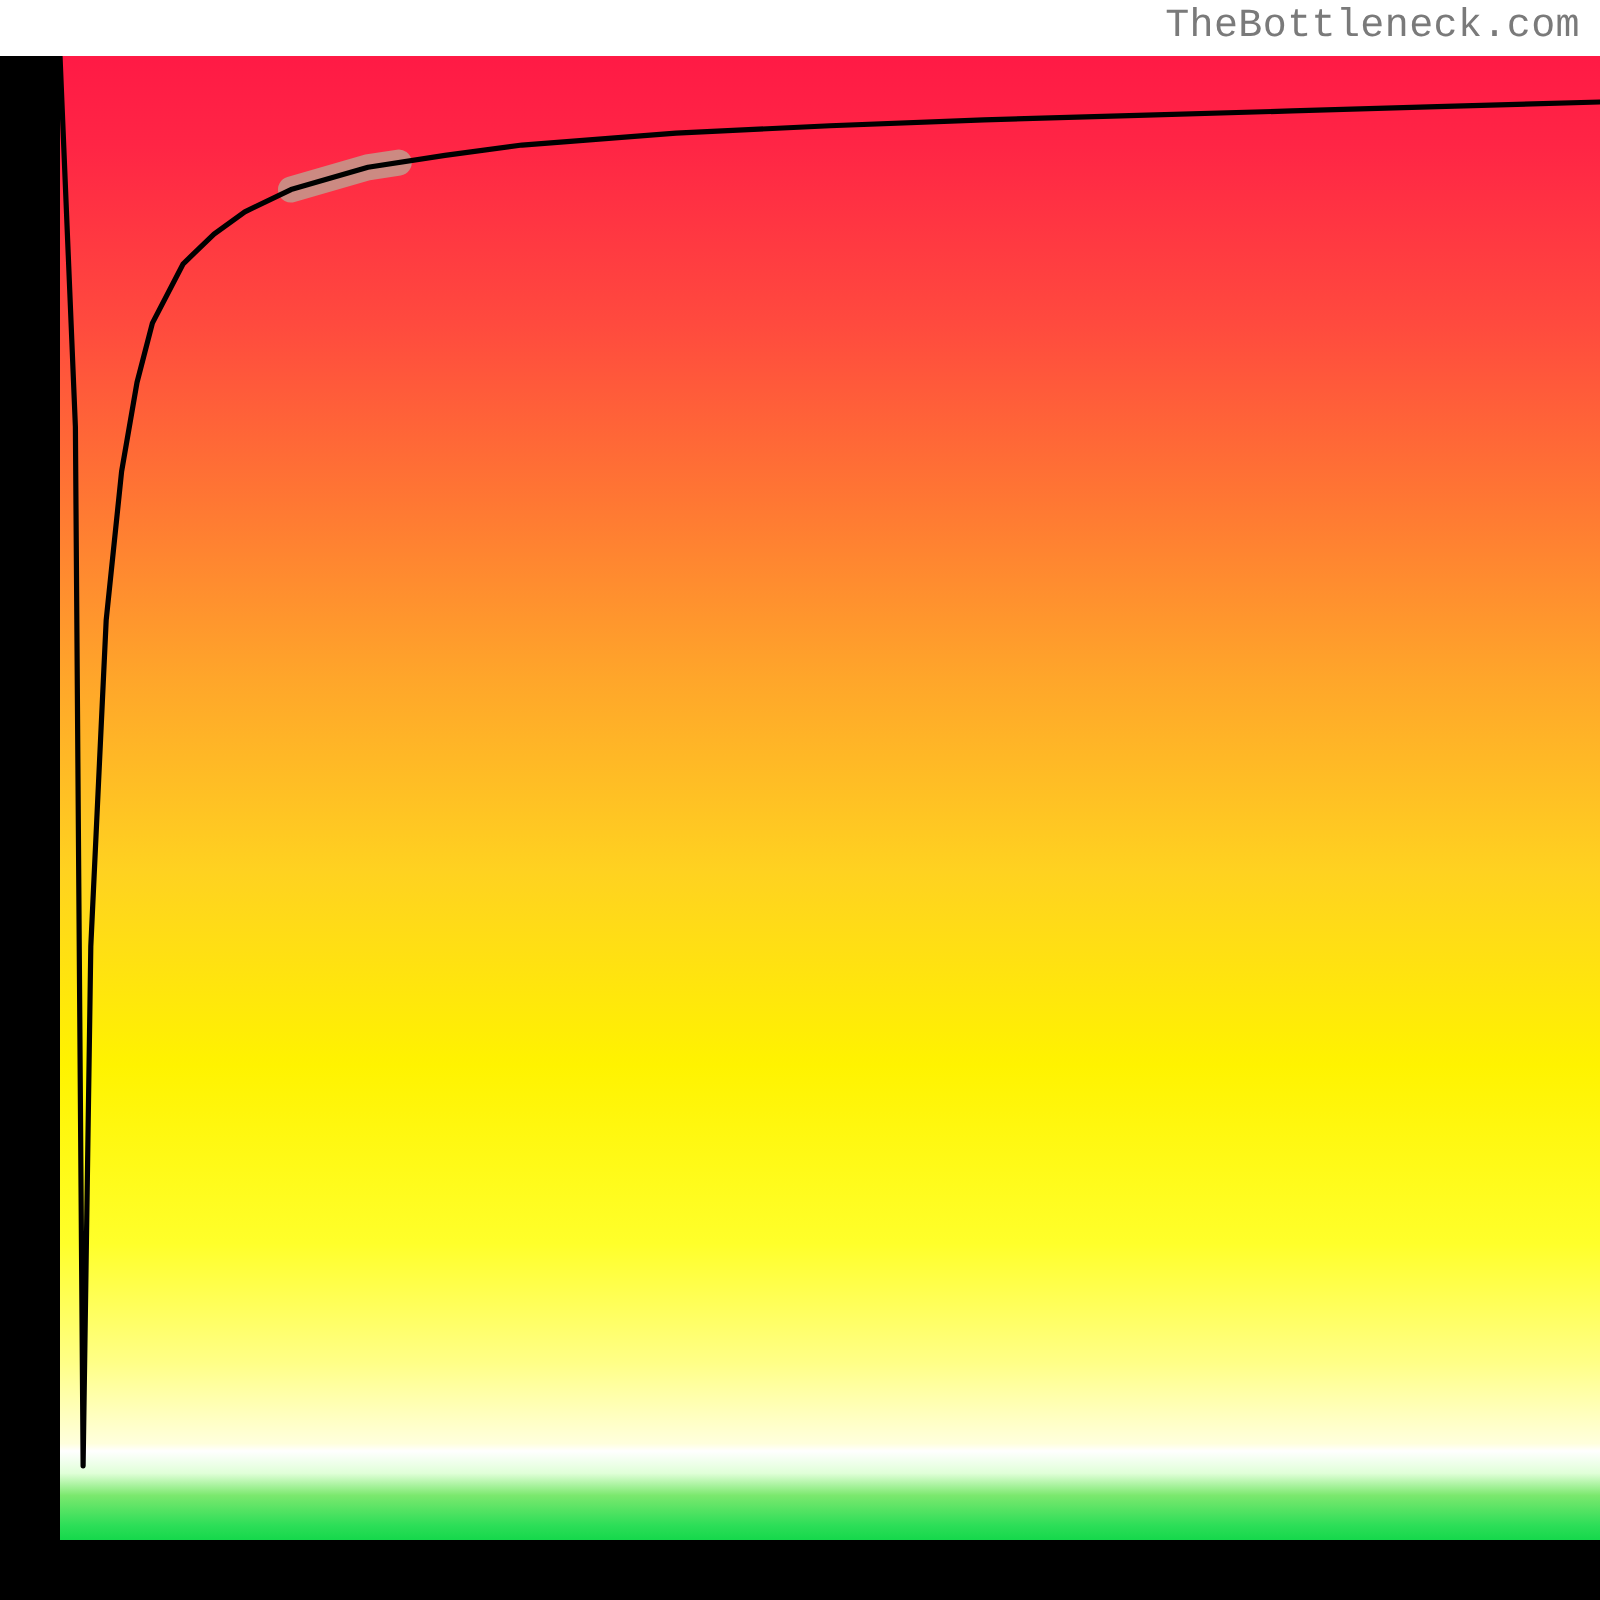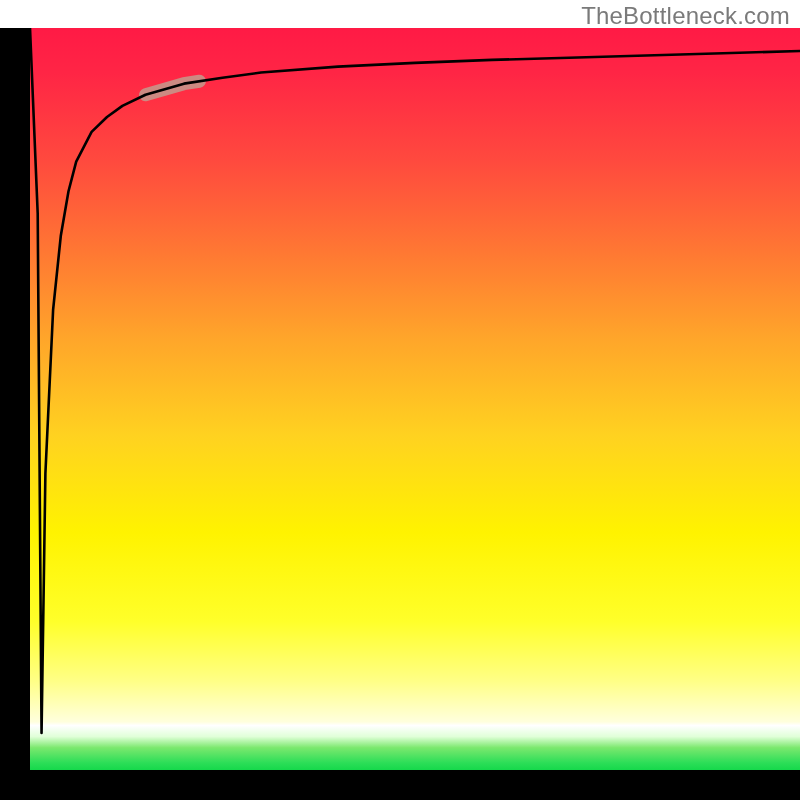--- a/index.html
+++ b/index.html
@@ -13,22 +13,22 @@
   .container {
     position: relative;
     width: 800px;
     height: 800px;
     background: #ffffff;
   }
   .watermark {
     position: absolute;
     top: 2px;
     right: 10px;
-    font-family: Liberation Sans, sans-serif;
-    font-size: 24px;
+    font-family: Liberation Mono, monospace;
+    font-size: 20px;
     color: #7a7a7a;
     z-index: 5;
     letter-spacing: 0.2px;
   }
   .axis-left {
     position: absolute;
     left: 0;
     top: 28px;
     width: 30px;
     height: 742px;

